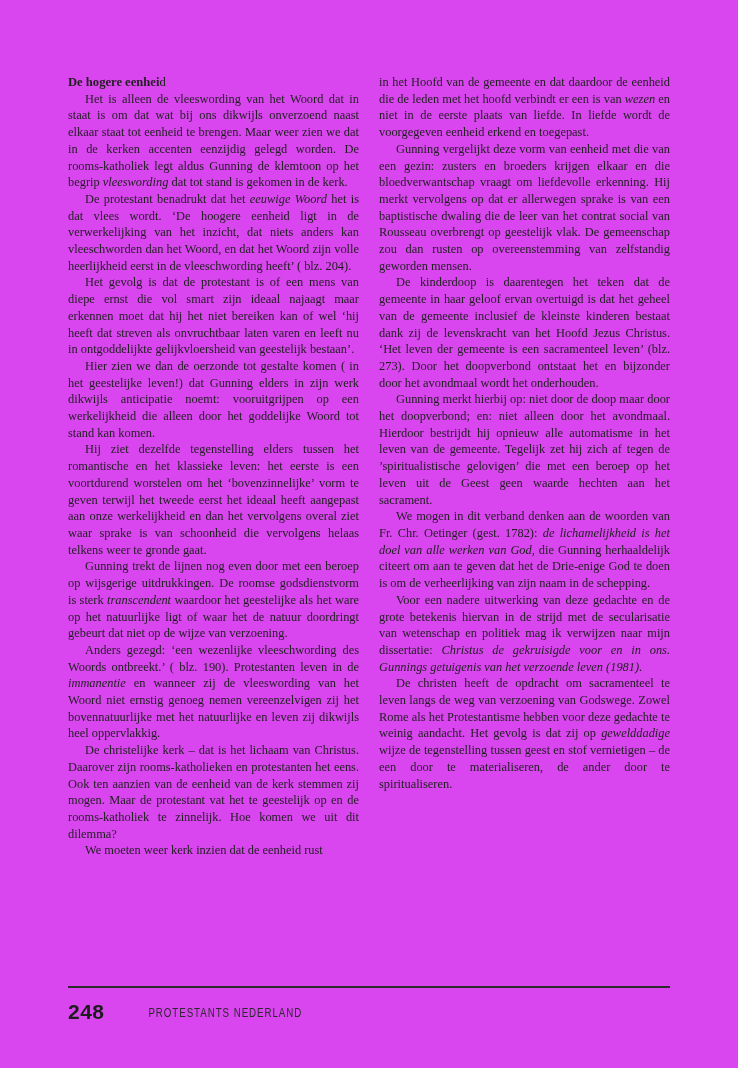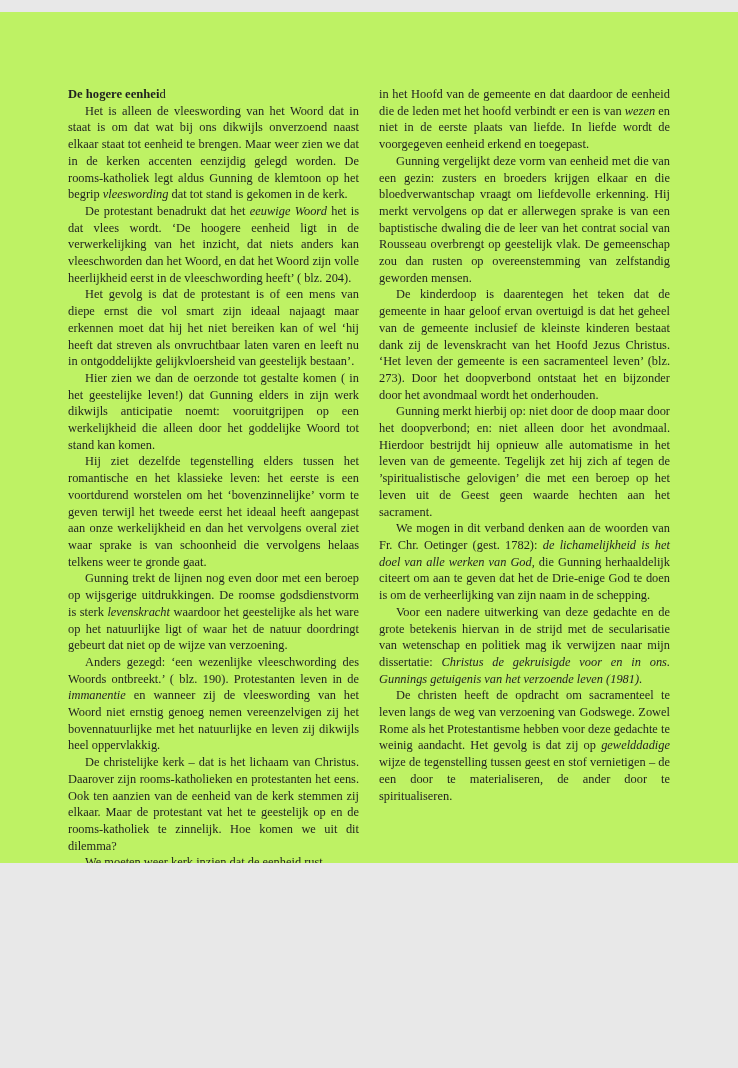--- a/index.html
+++ b/index.html
@@ -1,23 +1,23 @@
 <!DOCTYPE html>
 <html lang="nl"><head>
 <meta charset="utf-8">
 <style>
   html,body{margin:0;padding:0;background:#e8e8e8;}
   .page{
     position:relative;
-    width:738px;height:851px;
-    background:#bef264;
+    width:738px;height:1068px;
+    background:#d946ef;
     font-family:"Liberation Serif","DejaVu Serif",serif;
     color:#1f1f1f;
     overflow:hidden;
-    margin:12px auto;
+    margin:0 auto;
   }
   .text-block{
     position:absolute;
     left:68px;top:74px;width:602px;
     display:flex;gap:20px;
   }
   .col{
     width:291px;
     font-size:12.4px;
     line-height:16.7px;
@@ -71,23 +71,23 @@
 <div class="page">
 
   <main class="text-block">
     <section class="col">
         <h2 class="heading"><span>De hogere eenhei</span><span class="rg">d</span></h2>
         <p class="para"><span>Het is alleen de vleeswording van het Woord dat in staat is om dat wat bij ons dikwijls onverzoend naast elkaar staat tot eenheid te brengen. Maar weer zien we dat in de kerken accenten eenzijdig gelegd worden. De rooms-katholiek legt aldus Gunning de klemtoon op het begrip </span><span class="it">vleeswording</span><span> dat tot stand is gekomen in de kerk.</span></p>
         <p class="para"><span>De protestant benadrukt dat het </span><span class="it">eeuwige Woord</span><span> het is dat vlees wordt. ‘De hoogere eenheid ligt in de verwerkelijking van het inzicht, dat niets anders kan vleeschworden dan het Woord, en dat het Woord zijn volle heerlijkheid eerst in de vleeschwording heeft’ ( blz. 204).</span></p>
         <p class="para"><span>Het gevolg is dat de protestant is of een mens van diepe ernst die vol smart zijn ideaal najaagt maar erkennen moet dat hij het niet bereiken kan of wel ‘hij heeft dat streven als onvruchtbaar laten varen en leeft nu in ontgoddelijkte gelijkvloersheid van geestelijk bestaan’.</span></p>
         <p class="para"><span>Hier zien we dan de oerzonde tot gestalte komen ( in het geestelijke leven!) dat Gunning elders in zijn werk dikwijls anticipatie noemt: vooruitgrijpen op een werkelijkheid die alleen door het goddelijke Woord tot stand kan komen.</span></p>
         <p class="para"><span>Hij ziet dezelfde tegenstelling elders tussen het romantische en het klassieke leven: het eerste is een voortdurend worstelen om het ‘bovenzinnelijke’ vorm te geven terwijl het tweede eerst het ideaal heeft aangepast aan onze werkelijkheid en dan het vervolgens overal ziet waar sprake is van schoonheid die vervolgens helaas telkens weer te gronde gaat.</span></p>
-        <p class="para"><span>Gunning trekt de lijnen nog even door met een beroep op wijsgerige uitdrukkingen. De roomse godsdienstvorm is sterk </span><span class="it">levenskracht</span><span> waardoor het geestelijke als het ware op het natuurlijke ligt of waar het de natuur doordringt gebeurt dat niet op de wijze van verzoening.</span></p>
+        <p class="para"><span>Gunning trekt de lijnen nog even door met een beroep op wijsgerige uitdrukkingen. De roomse godsdienstvorm is sterk </span><span class="it">transcendent</span><span> waardoor het geestelijke als het ware op het natuurlijke ligt of waar het de natuur doordringt gebeurt dat niet op de wijze van verzoening.</span></p>
         <p class="para"><span>Anders gezegd: ‘een wezenlijke vleeschwording des Woords ontbreekt.’ ( blz. 190). Protestanten leven in de </span><span class="it">immanentie</span><span> en wanneer zij de vleeswording van het Woord niet ernstig genoeg nemen vereenzelvigen zij het bovennatuurlijke met het natuurlijke en leven zij dikwijls heel oppervlakkig.</span></p>
-        <p class="para"><span>De christelijke kerk – dat is het lichaam van Christus. Daarover zijn rooms-katholieken en protestanten het eens. Ook ten aanzien van de eenheid van de kerk stemmen zij elkaar. Maar de protestant vat het te geestelijk op en de rooms-katholiek te zinnelijk. Hoe komen we uit dit dilemma?</span></p>
+        <p class="para"><span>De christelijke kerk – dat is het lichaam van Christus. Daarover zijn rooms-katholieken en protestanten het eens. Ook ten aanzien van de eenheid van de kerk stemmen zij mogen. Maar de protestant vat het te geestelijk op en de rooms-katholiek te zinnelijk. Hoe komen we uit dit dilemma?</span></p>
         <p class="para"><span>We moeten weer kerk inzien dat de eenheid rust</span></p>
       </section>
     <section class="col">
         <p class="para no-indent"><span>in het Hoofd van de gemeente en dat daardoor de eenheid die de leden met het hoofd verbindt er een is van </span><span class="it">wezen</span><span> en niet in de eerste plaats van liefde. In liefde wordt de voorgegeven eenheid erkend en toegepast.</span></p>
         <p class="para"><span>Gunning vergelijkt deze vorm van eenheid met die van een gezin: zusters en broeders krijgen elkaar en die bloedverwantschap vraagt om liefdevolle erkenning. Hij merkt vervolgens op dat er allerwegen sprake is van een baptistische dwaling die de leer van het contrat social van Rousseau overbrengt op geestelijk vlak. De gemeenschap zou dan rusten op overeenstemming van zelfstandig geworden mensen.</span></p>
         <p class="para"><span>De kinderdoop is daarentegen het teken dat de gemeente in haar geloof ervan overtuigd is dat het geheel van de gemeente inclusief de kleinste kinderen bestaat dank zij de levenskracht van het Hoofd Jezus Christus. ‘Het leven der gemeente is een sacramenteel leven’ (blz. 273). Door het doopverbond ontstaat het en bijzonder door het avondmaal wordt het onderhouden.</span></p>
         <p class="para"><span>Gunning merkt hierbij op: niet door de doop maar door het doopverbond; en: niet alleen door het avondmaal. Hierdoor bestrijdt hij opnieuw alle automatisme in het leven van de gemeente. Tegelijk zet hij zich af tegen de ’spiritualistische gelovigen’ die met een beroep op het leven uit de Geest geen waarde hechten aan het sacrament.</span></p>
         <p class="para"><span>We mogen in dit verband denken aan de woorden van Fr. Chr. Oetinger (gest. 1782): </span><span class="it">de lichamelijkheid is het doel van alle werken van God,</span><span> die Gunning herhaaldelijk citeert om aan te geven dat het de Drie-enige God te doen is om de verheerlijking van zijn naam in de schepping.</span></p>
         <p class="para"><span>Voor een nadere uitwerking van deze gedachte en de grote betekenis hiervan in de strijd met de secularisatie van wetenschap en politiek mag ik verwijzen naar mijn dissertatie: </span><span class="it">Christus de gekruisigde voor en in ons. Gunnings getuigenis van het verzoende leven (1981).</span></p>
         <p class="para"><span>De christen heeft de opdracht om sacramenteel te leven langs de weg van verzoening van Godswege. Zowel Rome als het Protestantisme hebben voor deze gedachte te weinig aandacht. Het gevolg is dat zij op </span><span class="it">gewelddadige</span><span> wijze de tegenstelling tussen geest en stof vernietigen – de een door te materialiseren, de ander door te spiritualiseren.</span></p>

